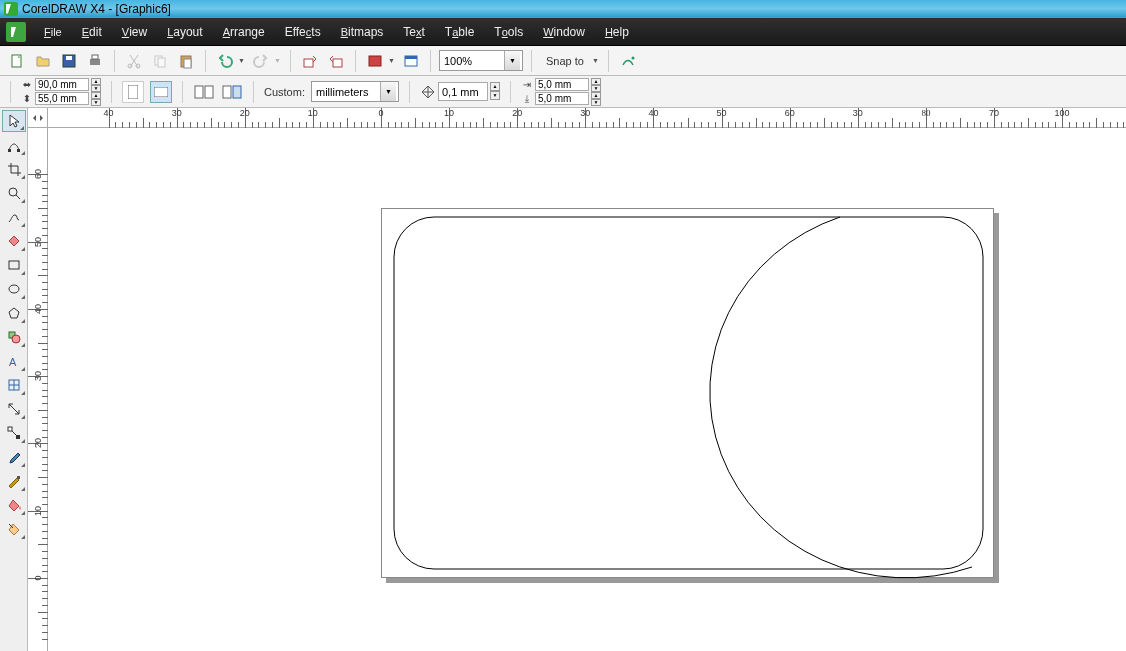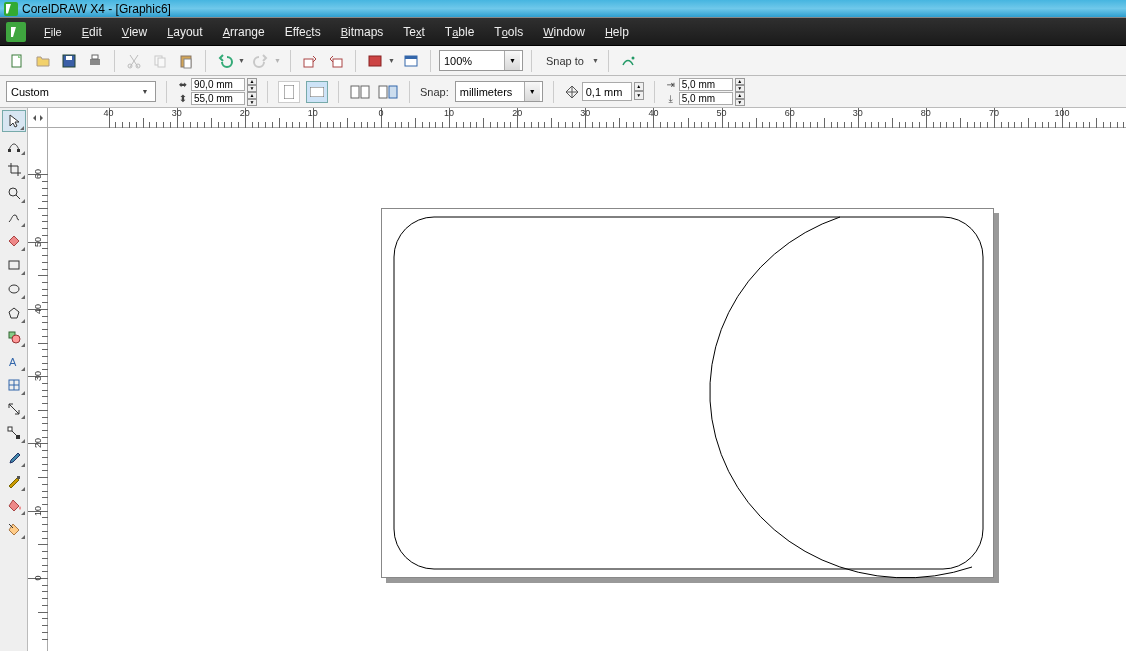--- a/index.html
+++ b/index.html
@@ -191,24 +191,20 @@
   <div class="sep"></div>
   <div class="tbtn">
       <svg width="16" height="16">
         <path d="M3 12c3-6 7-6 10 0" fill="none" stroke="#296" stroke-width="1.5"></path>
         <circle cx="13" cy="5" r="1.5" fill="#296"></circle>
       </svg>
     </div>
 </div>
 
 <div class="toolbar2">
-  <div class="paper-select">
-    <span>Custom</span>
-    <span class="arrow">▼</span>
-  </div>
   <div class="sep"></div>
   <div class="dim-stack">
     <div class="dim-row">
       <span class="micon">⬌</span>
       <input value="90,0 mm" style="">
       <div class="spin">
           <div>▲</div>
           <div>▼</div>
         </div>
     </div>
@@ -239,21 +235,21 @@
         <rect x="11" y="2" width="8" height="12" fill="#fff" stroke="#666"></rect>
       </svg>
     </div>
   <div class="tbtn">
       <svg width="20" height="16">
         <rect x="1" y="2" width="8" height="12" fill="#fff" stroke="#666"></rect>
         <rect x="11" y="2" width="8" height="12" fill="#cde" stroke="#36a"></rect>
       </svg>
     </div>
   <div class="sep"></div>
-  <span class="label">Snap:</span>
+  <span class="label">Custom:</span>
   <div class="combo" style="width:88px;">
     <input style="width: 68px;" value="millimeters">
     <div class="arrow">▼</div>
   </div>
   <div class="sep"></div>
   <div style="display:flex; align-items:center; gap:2px;">
     <span>
         <svg width="16" height="16">
           <path d="M8 2v12M2 8h12M5 5l-3 3 3 3M11 5l3 3-3 3M5 5l3-3 3 3M5 11l3 3 3-3" fill="none" stroke="#555"></path>
         </svg>
@@ -541,21 +537,21 @@
         <div class="tick minor" style="left: 816.589px;"></div>
         <div class="tick minor" style="left: 823.4px;"></div>
         <div class="tick minor" style="left: 830.211px;"></div>
         <div class="tick minor" style="left: 837.022px;"></div>
         <div class="tick mid" style="left: 843.833px;"></div>
         <div class="tick minor" style="left: 850.644px;"></div>
         <div class="tick minor" style="left: 857.456px;"></div>
         <div class="tick minor" style="left: 864.267px;"></div>
         <div class="tick minor" style="left: 871.078px;"></div>
         <div class="tick" style="left: 877.889px;"></div>
-        <div class="label" style="left: 877.889px;">80</div>
+        <div class="label" style="left: 877.889px; font-family: Liberation Serif, serif;">80</div>
         <div class="tick minor" style="left: 884.7px;"></div>
         <div class="tick minor" style="left: 891.511px;"></div>
         <div class="tick minor" style="left: 898.322px;"></div>
         <div class="tick minor" style="left: 905.133px;"></div>
         <div class="tick mid" style="left: 911.944px;"></div>
         <div class="tick minor" style="left: 918.756px;"></div>
         <div class="tick minor" style="left: 925.567px;"></div>
         <div class="tick minor" style="left: 932.378px;"></div>
         <div class="tick minor" style="left: 939.189px;"></div>
         <div class="tick" style="left: 946px;"></div>

